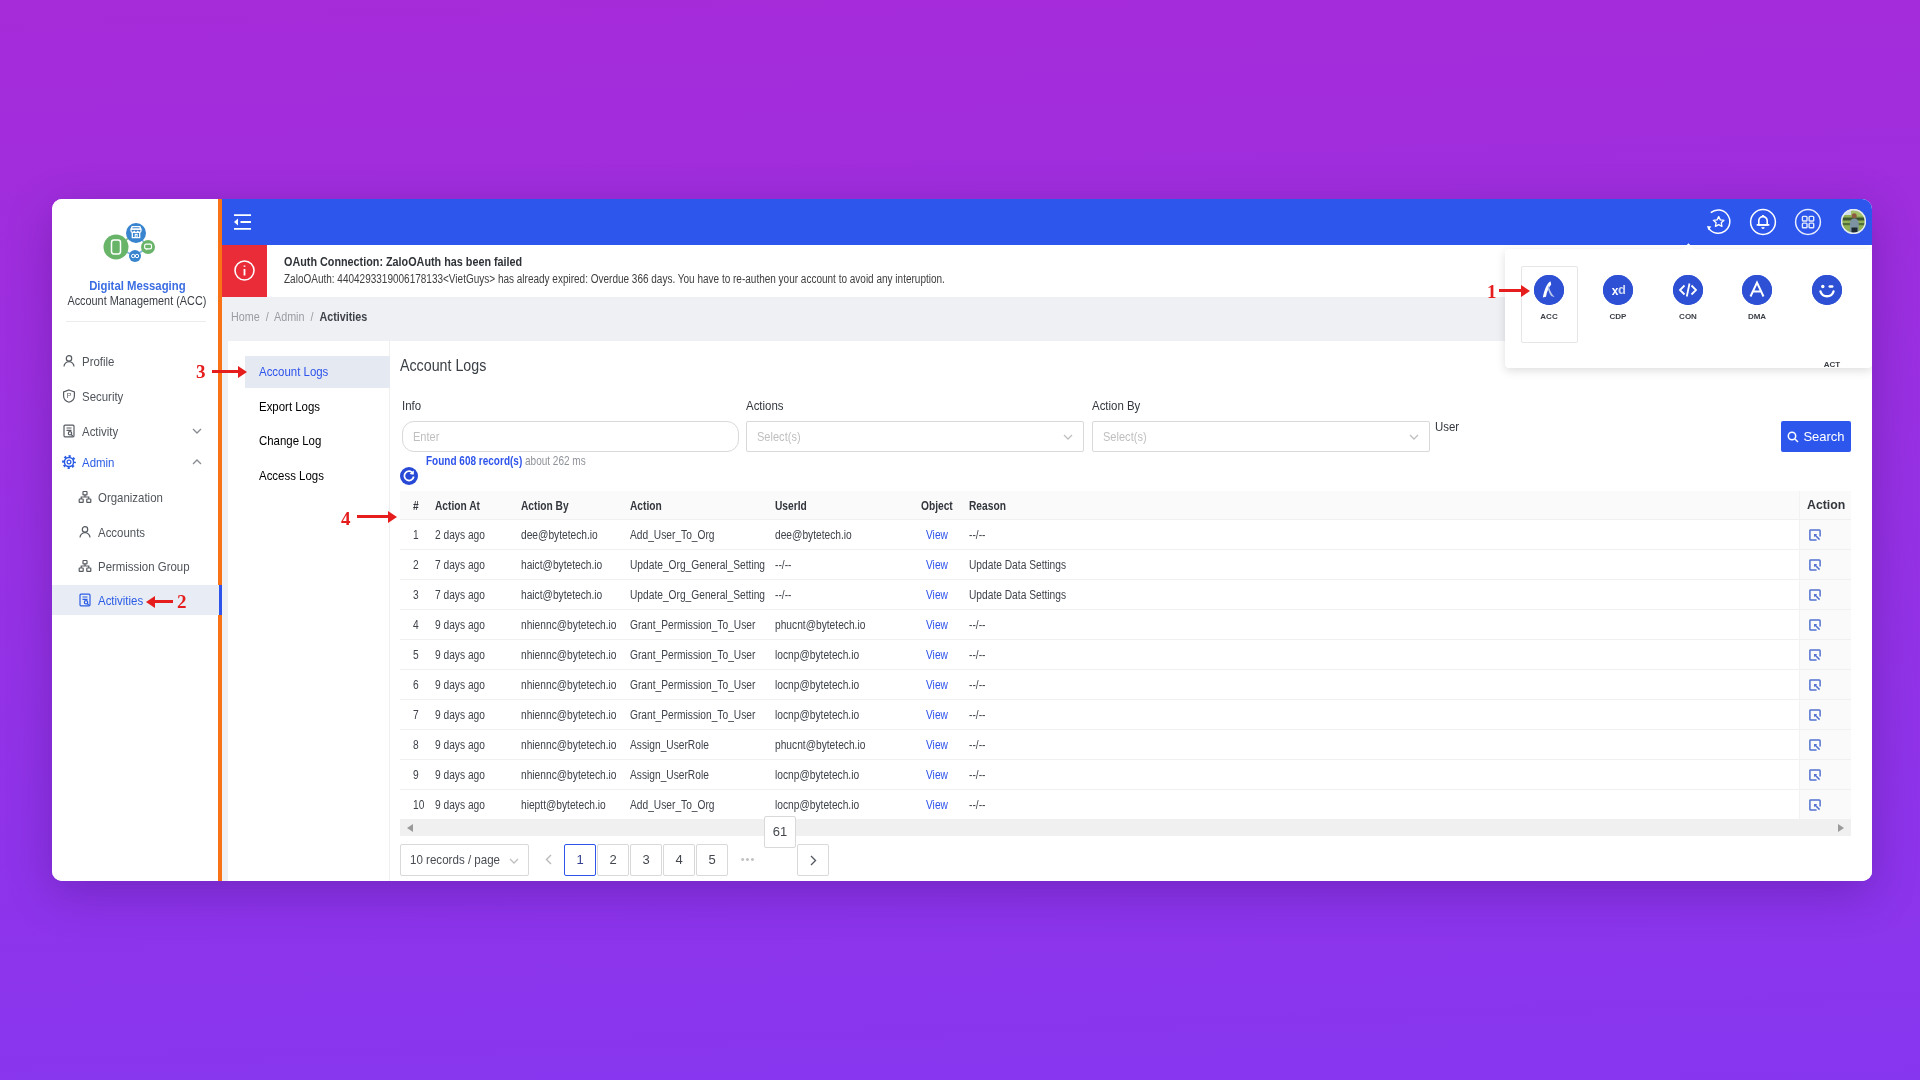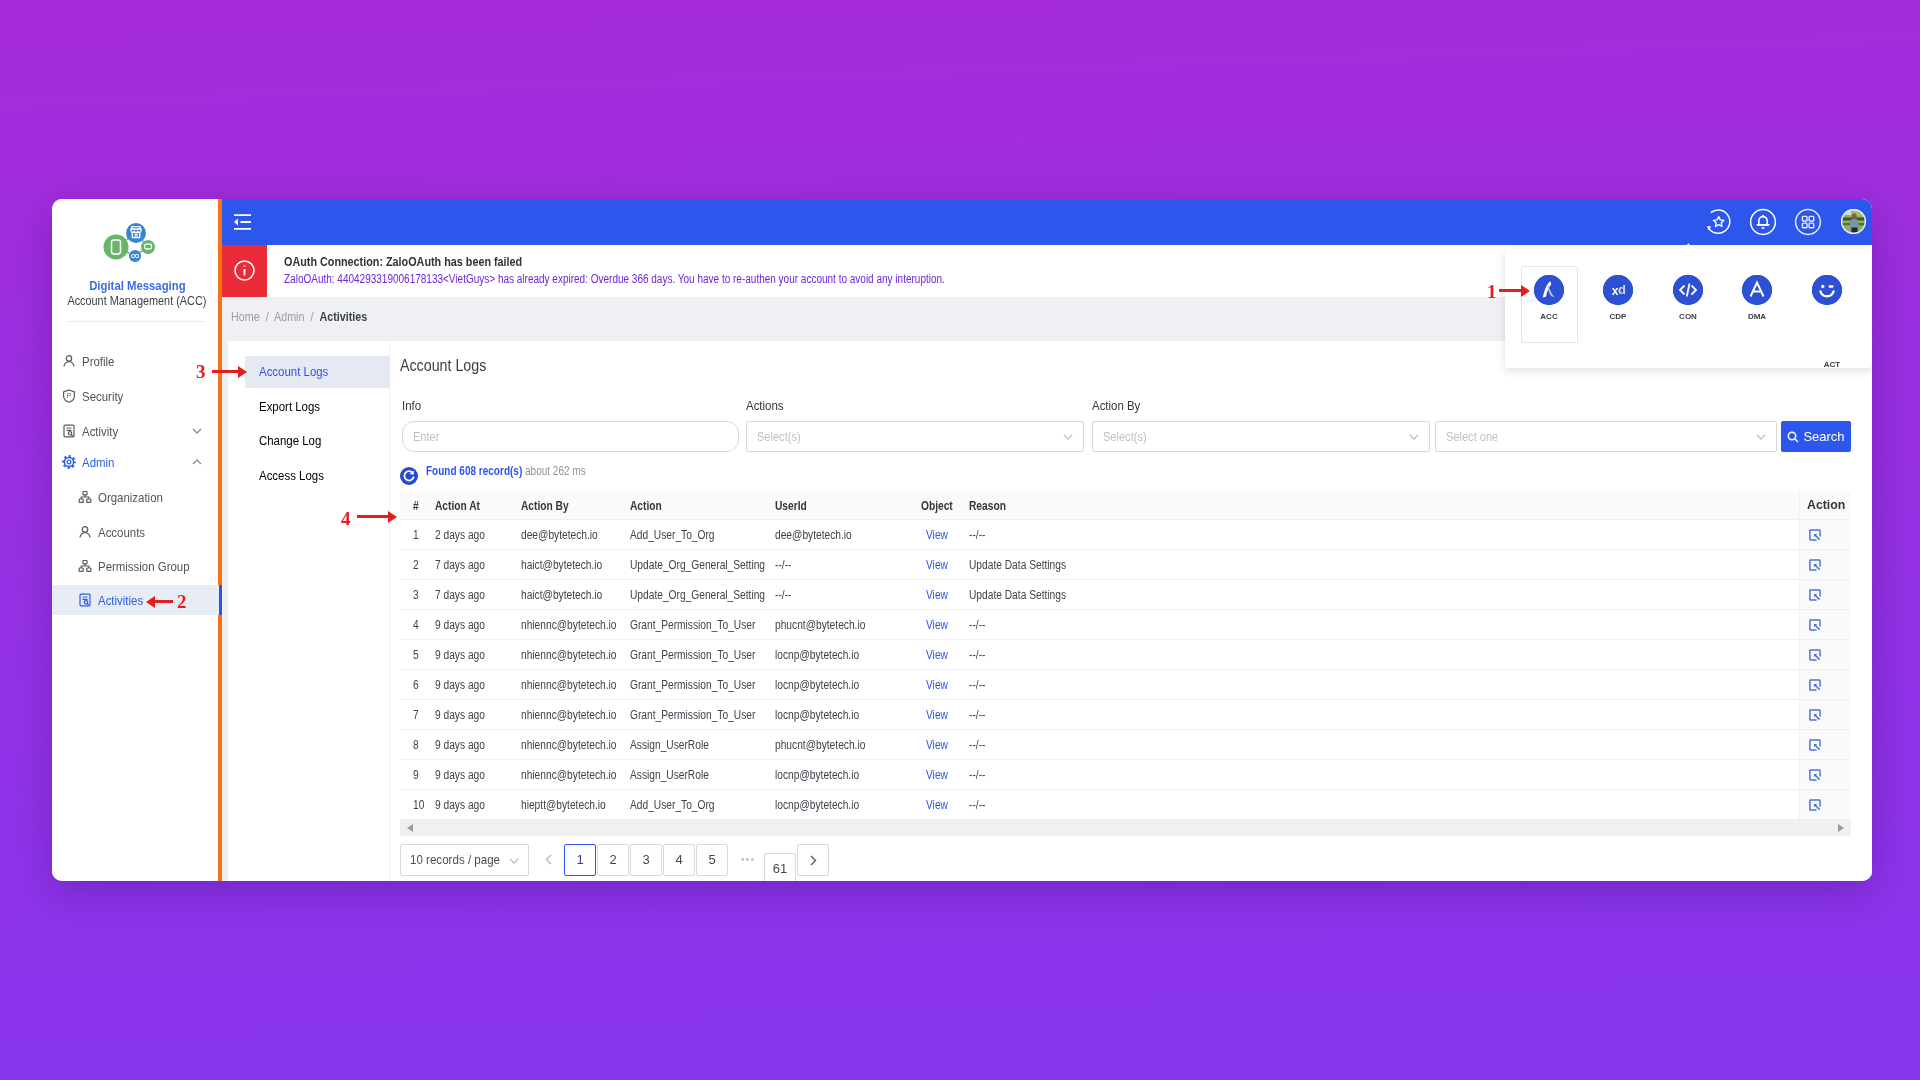--- a/index.html
+++ b/index.html
@@ -16,37 +16,37 @@
 .mi.sub svg { margin-left:26px; }
 .mi .chev { position:absolute; right:14px; line-height:0; }
 .mi.blue { color:#2b5ce5; }
 .mi.active { background:#e8ecf4; border-right:3px solid #2f54eb; color:#2b5ce5; }
 
 .main { position:absolute; left:170px; top:0; right:0; bottom:0; }
 .topbar { position:absolute; left:0; top:0; right:0; height:46px; background:#2d57ec; }
 .alert { position:absolute; left:0; top:46px; right:0; height:52px; background:#fff; }
 .alert .red { position:absolute; left:0; top:0; width:45px; height:52px; background:#e92c38; }
 .alert .t1 { position:absolute; left:62px; top:9px; font-size:13.5px; font-weight:700; color:#2f3338; }
-.alert .t2 { position:absolute; left:62px; top:27px; font-size:12.5px; color:#6d28d9; }
+.alert .t2 { position:absolute; left:62px; top:27px; font-size:12.5px; color:#404040; }
 .greyarea { position:absolute; left:0; top:98px; right:0; bottom:0; background:#eef0f4; }
 .crumb { position:absolute; left:9px; top:13px; font-size:12.5px; color:#9b9ba3; }
 .crumb b { color:#3f434a; font-weight:700; }
 .card { position:absolute; left:6px; top:44px; right:0; bottom:0; background:#fff; }
 
 .smcol { position:absolute; left:0; top:0; width:162px; height:100%; border-right:1px solid #efefef; }
 .smi { position:absolute; left:17px; width:145px; height:32px; line-height:32px; padding-left:14px; font-size:13px; color:#000000; }
 .smi.sel { background:#e4e9f2; color:#2f54eb; }
 
 .panel { position:absolute; left:172px; top:0; right:21px; bottom:0; }
 .ptitle { position:absolute; left:0; top:16px; font-size:16px; color:#3b4046; font-weight:500; }
 .flabel { position:absolute; top:57px; font-size:13px; color:#33373d; }
 .fbox { position:absolute; top:80px; height:31px; border:1px solid #d9d9d9; border-radius:2px; background:#fff; font-size:13px; color:#bfbfbf; line-height:29px; padding-left:10px; }
 .fbox .dn { position:absolute; right:10px; top:12px; line-height:0; }
 .sbtn { position:absolute; top:80px; height:31px; background:#2d57ec; border-radius:2px; color:#fff; font-size:13px; text-align:center; line-height:31px; }
-.found { position:absolute; left:26px; top:122px; font-size:13px; font-weight:700; color:#2f54eb;text-align:center; }
+.found { position:absolute; left:26px; top:112px; font-size:13px; font-weight:700; color:#2f54eb;text-align:center; }
 
 
 .tbl { position:absolute; left:0; top:150px; right:0; }
 .trow { position:relative; height:30px; border-bottom:1px solid #f0f0f0; background:#fff; font-size:12.3px; color:#3f434a; }
 .thead { height:29px; background:#fafafa; border-bottom:1px solid #f0f0f0; font-weight:600; color:#33373d; }
 .c { position:absolute; top:0; line-height:30px; white-space:nowrap; transform:scaleX(.83); transform-origin:0 50%; }
 .lastc { position:absolute; right:0; top:0; width:52px; height:100%; background:#fafafa; border-left:1px solid #f2f2f2; }
 .scrollband { position:absolute; left:0; top:0; right:0; height:16px; background:#f0f0f0; }
 .pg { position:absolute; height:32px; border:1px solid #d9d9d9; border-radius:2px; background:#fff; text-align:center; line-height:30px; font-size:13px; color:#44484e; }
 
@@ -244,23 +244,20 @@
       <div class="flabel" style="left:346px;"><span class="sx" style="transform:scaleX(.88);">Actions</span></div>
       <div class="flabel" style="left:692px;"><span class="sx" style="transform:scaleX(.88);">Action By</span></div>
       <div class="flabel" style="left:1035px;margin-top:21px;"><span class="sx" style="transform:scaleX(.88);">User</span></div>
       <div class="fbox" style="left:2px;width:337px;border-radius:12px;"><span class="sx">Enter</span></div>
       <div class="fbox" style="left:346px;width:338px;"><span class="sx">Select(s)</span><span class="dn" style="top:12px;"><svg width="10" height="6" viewBox="0 0 10 6" fill="none" stroke="#bfbfbf" stroke-width="1.3">
                   <path d="M1 1 L5 5 L9 1"></path>
                 </svg></span></div>
       <div class="fbox" style="left:692px;width:338px;"><span class="sx">Select(s)</span><span class="dn" style="top:12px;"><svg width="10" height="6" viewBox="0 0 10 6" fill="none" stroke="#bfbfbf" stroke-width="1.3">
                   <path d="M1 1 L5 5 L9 1"></path>
                 </svg></span></div>
-      <div class="fbox" style="left:1035px;width:342px;"><span class="sx">Select one</span><span class="dn" style="top:12px;"><svg width="10" height="6" viewBox="0 0 10 6" fill="none" stroke="#bfbfbf" stroke-width="1.3">
-                  <path d="M1 1 L5 5 L9 1"></path>
-                </svg></span></div>
       <div class="sbtn" style="left:1381px;width:70px;"><svg style="vertical-align:-2px;margin-right:4px;" width="12" height="12" viewBox="0 0 12 12" fill="none" stroke="#fff" stroke-width="1.5">
                 <circle cx="5" cy="5" r="3.7"></circle>
                 <path d="M8 8 L11 11"></path>
               </svg>Search</div>
       <svg style="position:absolute;left:0;top:126px;" width="18" height="18" viewBox="0 0 18 18">
               <circle cx="9" cy="9" r="9" fill="#2749d6"></circle>
               <path d="M13.2 6.6 A4.7 4.7 0 1 0 13.7 9.5" stroke="#fff" stroke-width="1.8" fill="none"></path>
               <path d="M13.9 3.6 L13.6 7.8 L9.5 6.9 Z" fill="#fff"></path>
             </svg>
       <div class="found"><span class="sx" style="transform:scaleX(.77);">Found 608 record(s) <span style="font-weight:400;color:#8f9399;">about 262 ms</span></span></div>
@@ -451,21 +448,21 @@
                 </svg></span></div>
       <span style="position:absolute;left:140px;top:513px;width:16px;text-align:center;line-height:0;"><svg width="7" height="11" viewBox="0 0 7 11" fill="none" stroke="#b9b9b9" stroke-width="1.4">
                 <path d="M6 1 L1.5 5.5 L6 10"></path>
               </svg></span>
       <div class="pg" style="left:164px;top:503px;width:32px;border-color:#2f54eb;color:#333f8f;">1</div>
       <div class="pg" style="left:197px;top:503px;width:32px;">2</div>
       <div class="pg" style="left:230px;top:503px;width:32px;">3</div>
       <div class="pg" style="left:263px;top:503px;width:32px;">4</div>
       <div class="pg" style="left:296px;top:503px;width:32px;">5</div>
       <span style="position:absolute;left:336px;top:503px;width:24px;line-height:30px;text-align:center;color:#c0c0c0;font-size:11px;letter-spacing:1px;">•••</span>
-      <div class="pg" style="left:364px;top:512px;width:32px;">61</div>
+      <div class="pg" style="left:364px;top:475px;width:32px;">61</div>
       <div class="pg" style="left:397px;top:503px;width:32px;"><svg style="margin-top:10px;" width="7" height="11" viewBox="0 0 7 11" fill="none" stroke="#565b61" stroke-width="1.4">
                 <path d="M1 1 L5.5 5.5 L1 10"></path>
               </svg></div>
 </div>
       </div>
     </div>
     <div class="dd" id="dd">
       <div class="caret"></div>
       <div class="selbox"></div>
       <span class="appic" style="left:29px;"><svg width="30" height="30" viewBox="0 0 30 30">

